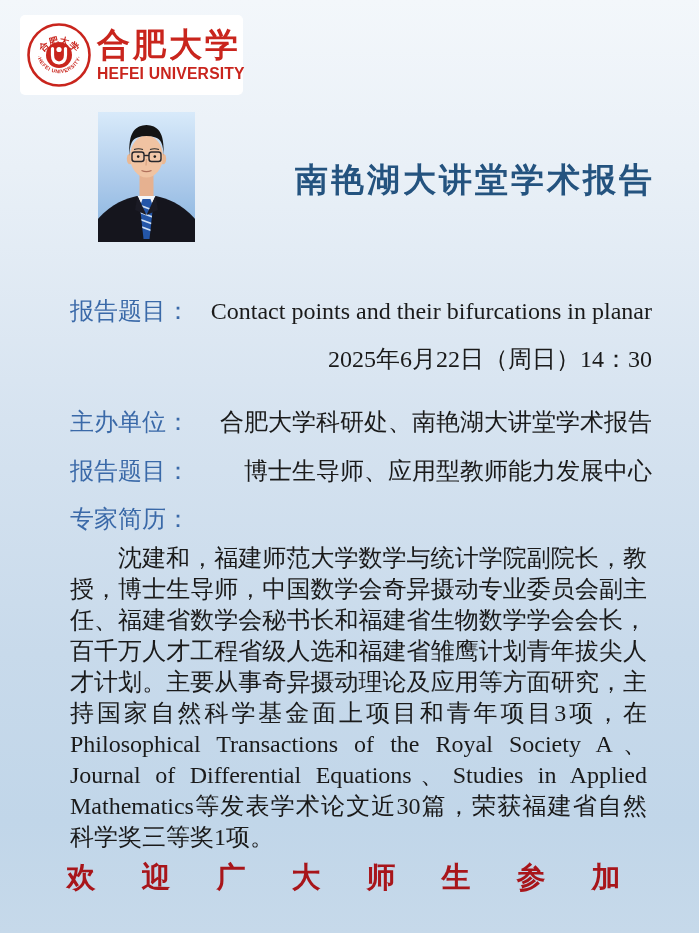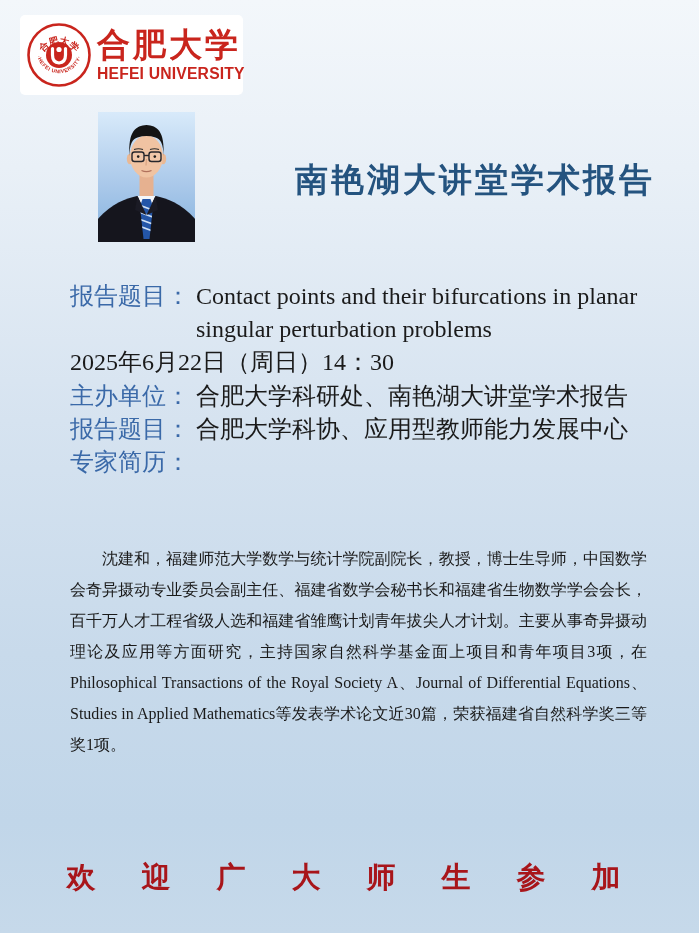--- a/index.html
+++ b/index.html
@@ -40,29 +40,29 @@
   .title{
     position:absolute;left:225px;top:158px;width:430px;
     text-align:right;color:var(--title_blue,#24537f);
     font-size:33px;font-weight:bold;letter-spacing:3px;white-space:nowrap;
   }
   
   .details{
     position:absolute;left:70px;top:280px;width:582px;
     font-size:24px;line-height:33.2px;color:var(--body_black,#1a1a1a);
   }
-  .row{display:flex;align-items:flex-start;}
+  .row{display:flex;align-items:flex-start;margin-top:15px;}
   .row .label{
     flex:0 0 126px;color:var(--label_blue,#3a69a8);white-space:nowrap;
   }
-  .row .value{flex:1;}
+  .row .value{flex:1;text-align:right;}
   
   .bio{
     position:absolute;left:70px;top:543px;width:577px;
-    font-size:16px;line-height:31px;color:var(--body_black,#1a1a1a);
+    font-size:24px;line-height:31px;color:var(--body_black,#1a1a1a);
     text-align:justify;text-indent:2em;
   }
   
   .footer{
     position:absolute;left:0;right:0;top:858px;
     text-align:center;color:var(--footer_red,#a8151a);
     font-size:29px;font-weight:bold;letter-spacing:46px;padding-left:34px;
     white-space:nowrap;
   }
 </style>
@@ -147,35 +147,34 @@
     </svg>
   </div>
 
   <h1 class="title">南艳湖大讲堂学术报告</h1>
 
   <div class="details">
     <div class="row">
       <span class="label">报告题目：</span>
       <span class="value">
         <span style="display:block">Contact points and their bifurcations in planar</span>
-        <span style="display:block">singular perturbation problems</span>
       </span>
     </div>
     <div class="row">
       <span class="value">2025年6月22日（周日）14：30</span>
     </div>
     <div class="row">
     </div>
     <div class="row">
       <span class="label">主办单位：</span>
       <span class="value">合肥大学科研处、南艳湖大讲堂学术报告</span>
     </div>
     <div class="row">
       <span class="label">报告题目：</span>
-      <span class="value">合肥大学科协、应用型教师能力发展中心</span>
+      <span class="value">博士生导师、应用型教师能力发展中心</span>
     </div>
     <div class="row">
       <span class="label">专家简历：</span>
       <span class="value"></span>
     </div>
   </div>
 
   <p class="bio">沈建和，福建师范大学数学与统计学院副院长，教授，博士生导师，中国数学会奇异摄动专业委员会副主任、福建省数学会秘书长和福建省生物数学学会会长，百千万人才工程省级人选和福建省雏鹰计划青年拔尖人才计划。主要从事奇异摄动理论及应用等方面研究，主持国家自然科学基金面上项目和青年项目3项，在Philosophical Transactions of the Royal Society A、Journal of Differential Equations、Studies in Applied Mathematics等发表学术论文近30篇，荣获福建省自然科学奖三等奖1项。</p>
 
   <div class="footer">欢迎广大师生参加</div>

